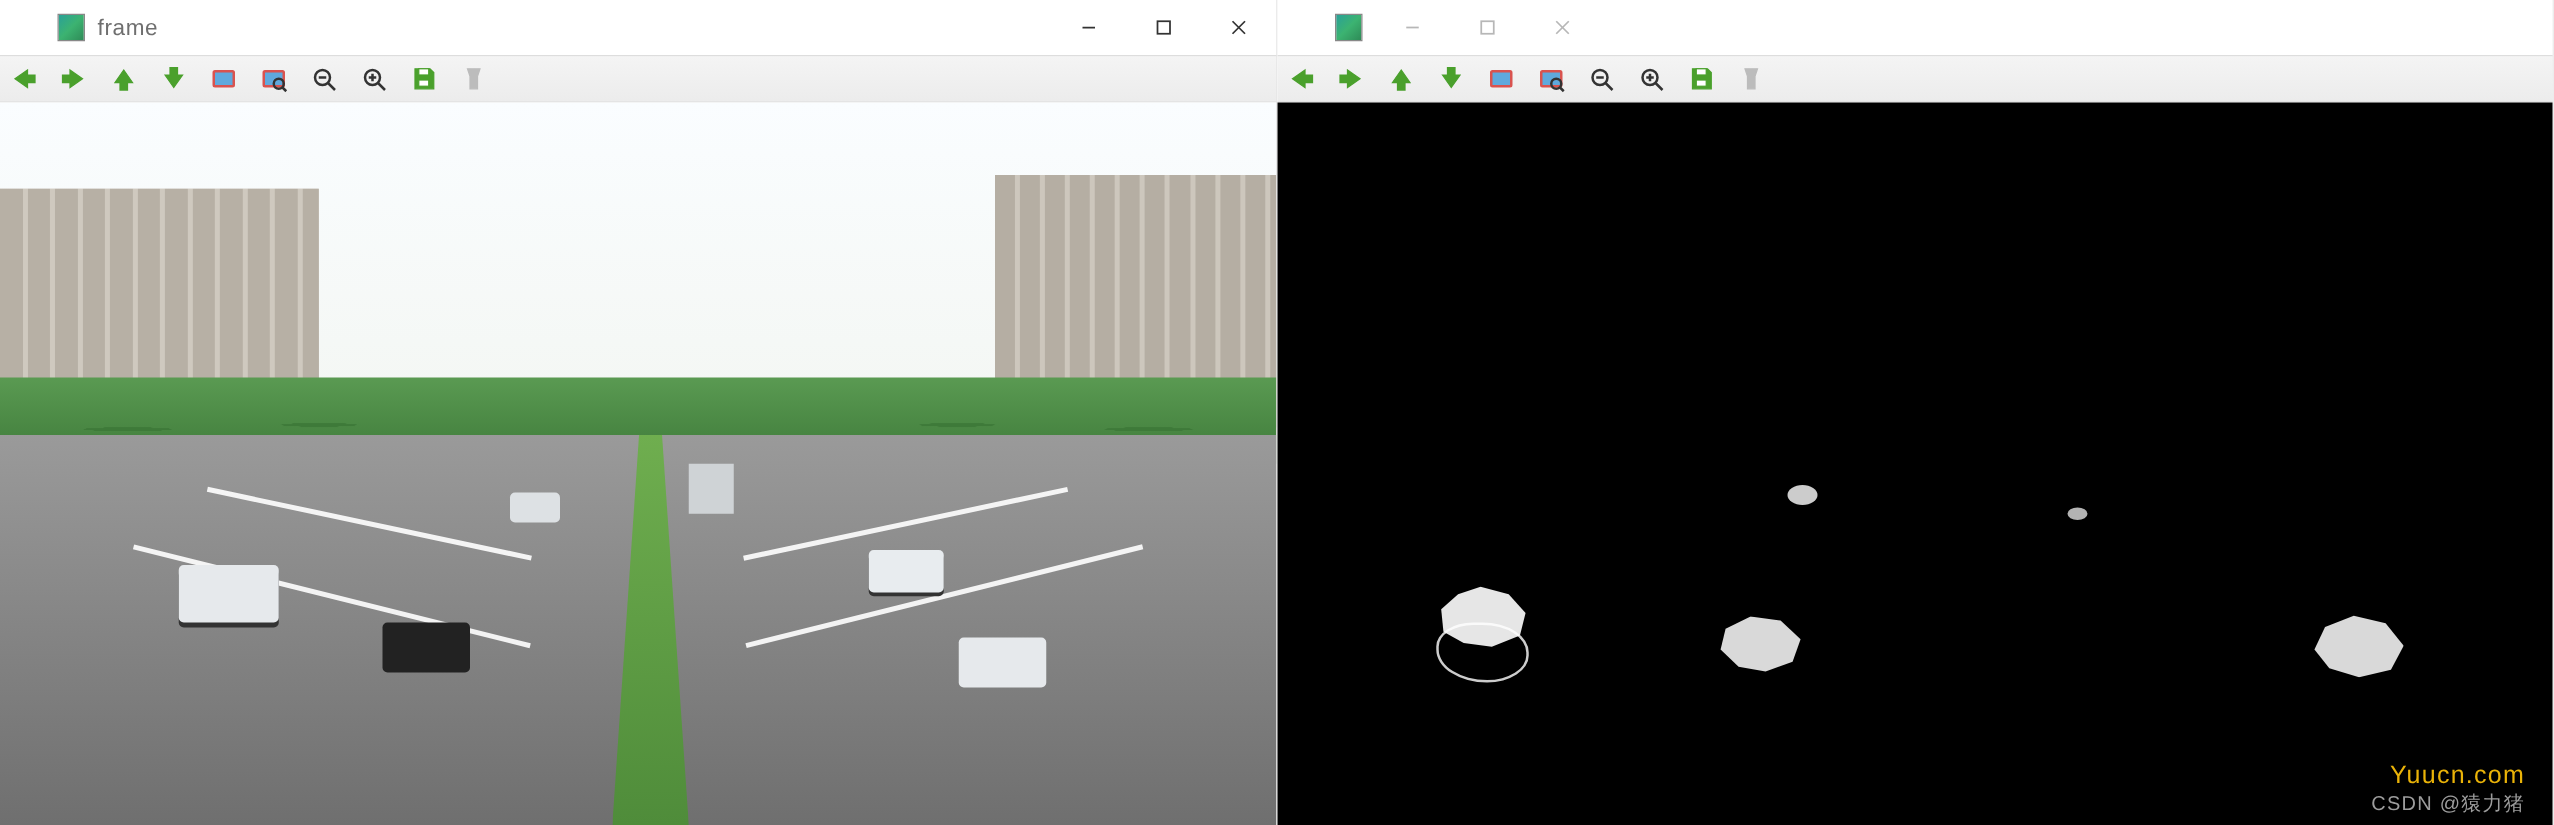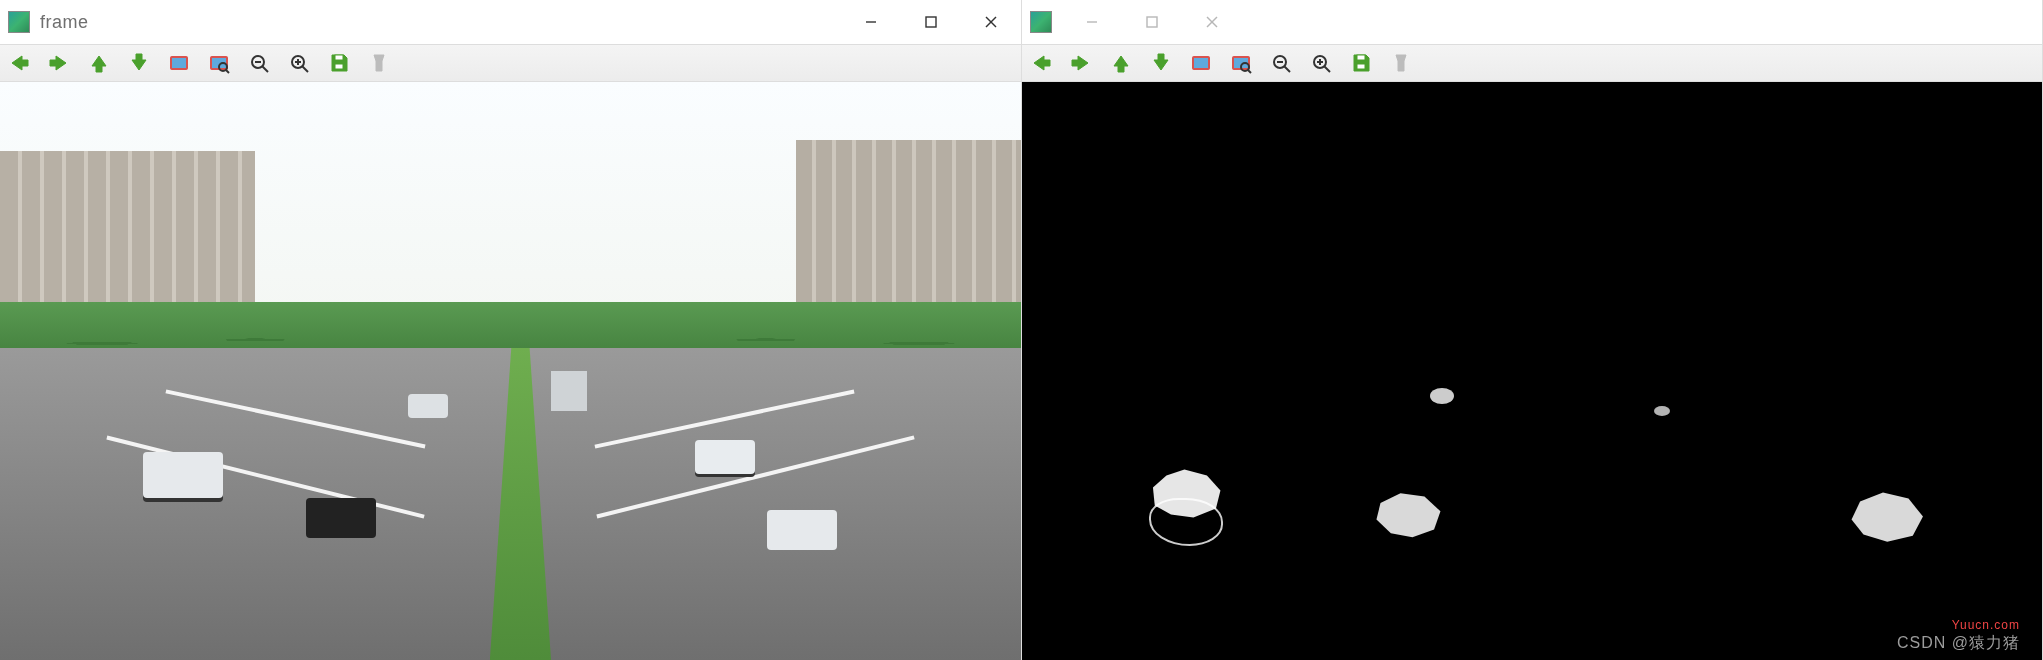--- a/index.html
+++ b/index.html
@@ -23,20 +23,21 @@
   border-right: 1px solid #ddd;
   background: #fff;
   position: relative;
 }
 .titlebar {
   height: 44px;
   display: flex;
   align-items: center;
   background: #fff;
   padding-left: 8px;
+  margin-left: 38px;
 }
 .app-icon {
   width: 20px;
   height: 20px;
   background: linear-gradient(135deg, #2aa198 0%, #3cb371 50%, #2e8b57 100%);
   border: 1px solid #888;
   margin-right: 10px;
 }
 .title-text {
   flex: 1 1 auto;
@@ -136,21 +137,21 @@
   clip-path: polygon(18% 25%, 45% 10%, 75% 20%, 92% 50%, 80% 82%, 50% 92%, 22% 80%, 8% 55%);
   background: repeating-linear-gradient(45deg,#fff 0 3px, transparent 3px 6px), #fff; opacity:.85; }
 .blob.b4 { left:40%; top:53%; width:24px; height:16px; border-radius:50%; opacity:.8; }
 .blob.b5 { left:62%; top:56%; width:16px; height:10px; border-radius:50%; opacity:.7; }
 .watermark-cn {
   position:absolute; right:22px; bottom:6px;
   color:#9c9c9c; font-size:16px; letter-spacing:1px;
 }
 .watermark-url {
   position:absolute; right:22px; bottom:28px;
-  color:#ef4444; font-size:12px; letter-spacing:1px; font-weight:500;
+  color:#eab308; font-size:20px; letter-spacing:1px; font-weight:500;
 }
 </style>
 </head>
 <body>
 
 <svg width="0" height="0" style="position:absolute">
   <defs>
     <g id="arrow-left-icon">
         <path d="M14 4 L4 11 L14 18 L14 14 L20 14 L20 8 L14 8 Z"></path>
       </g>

